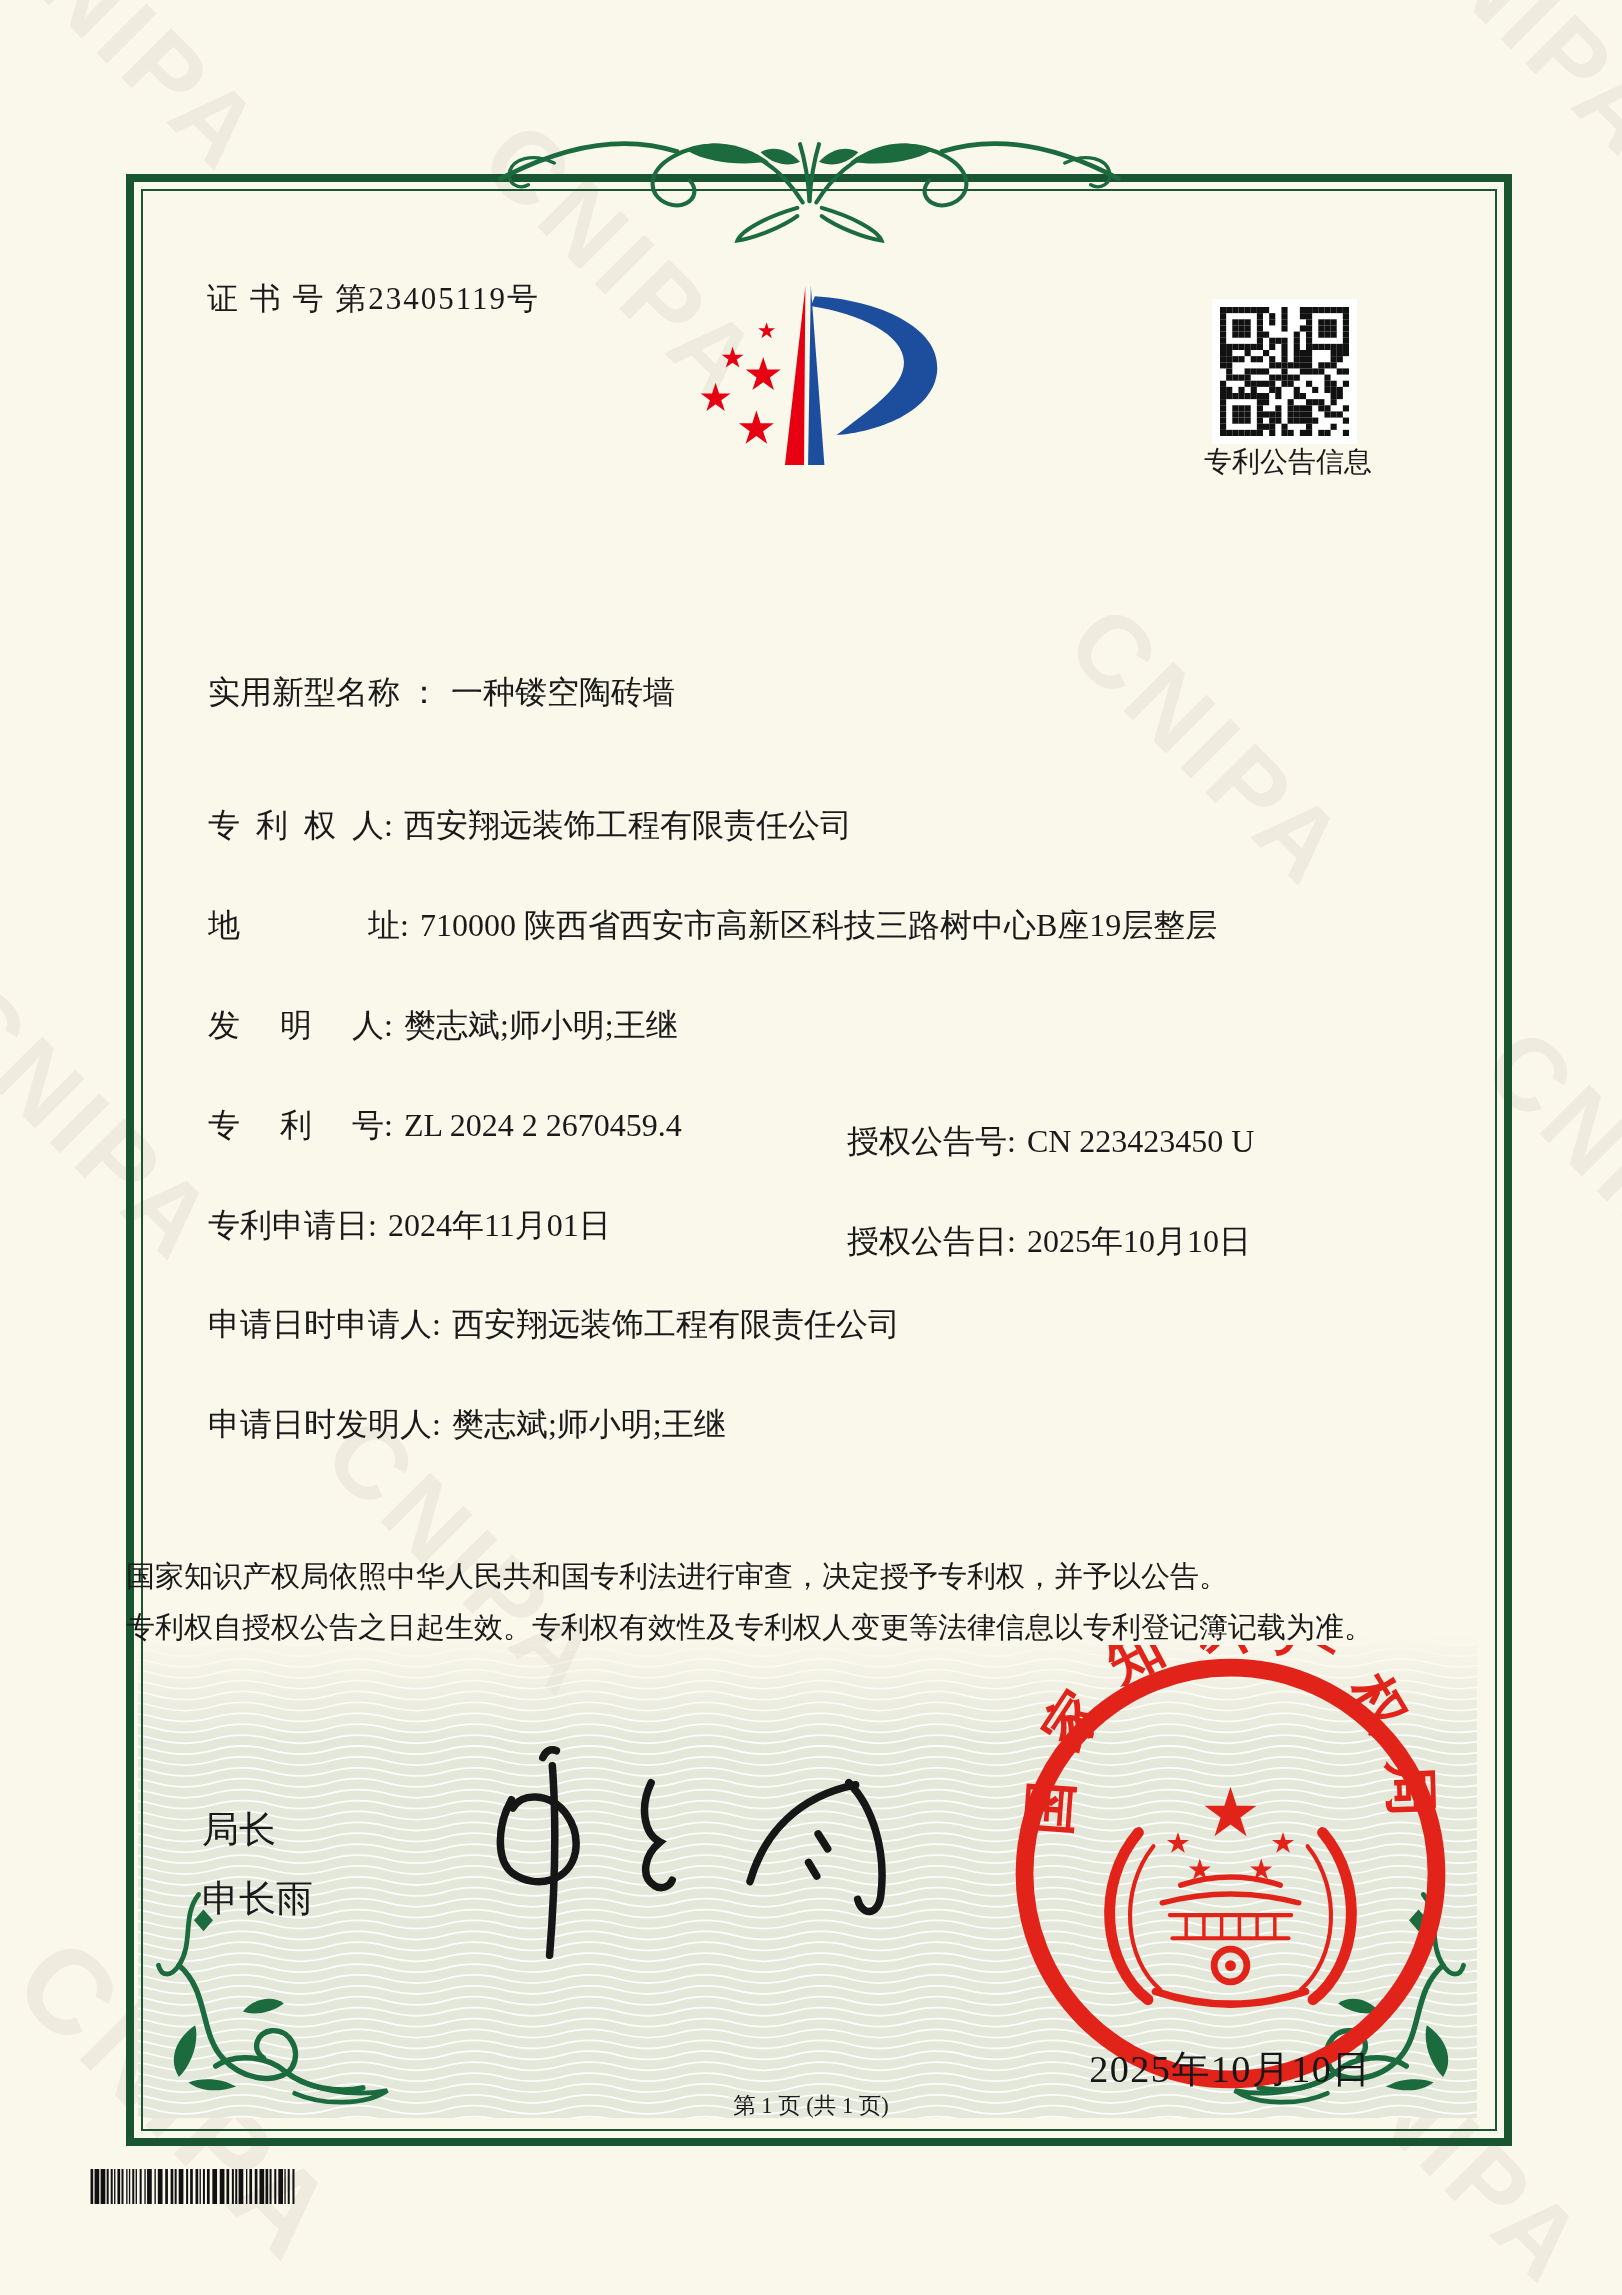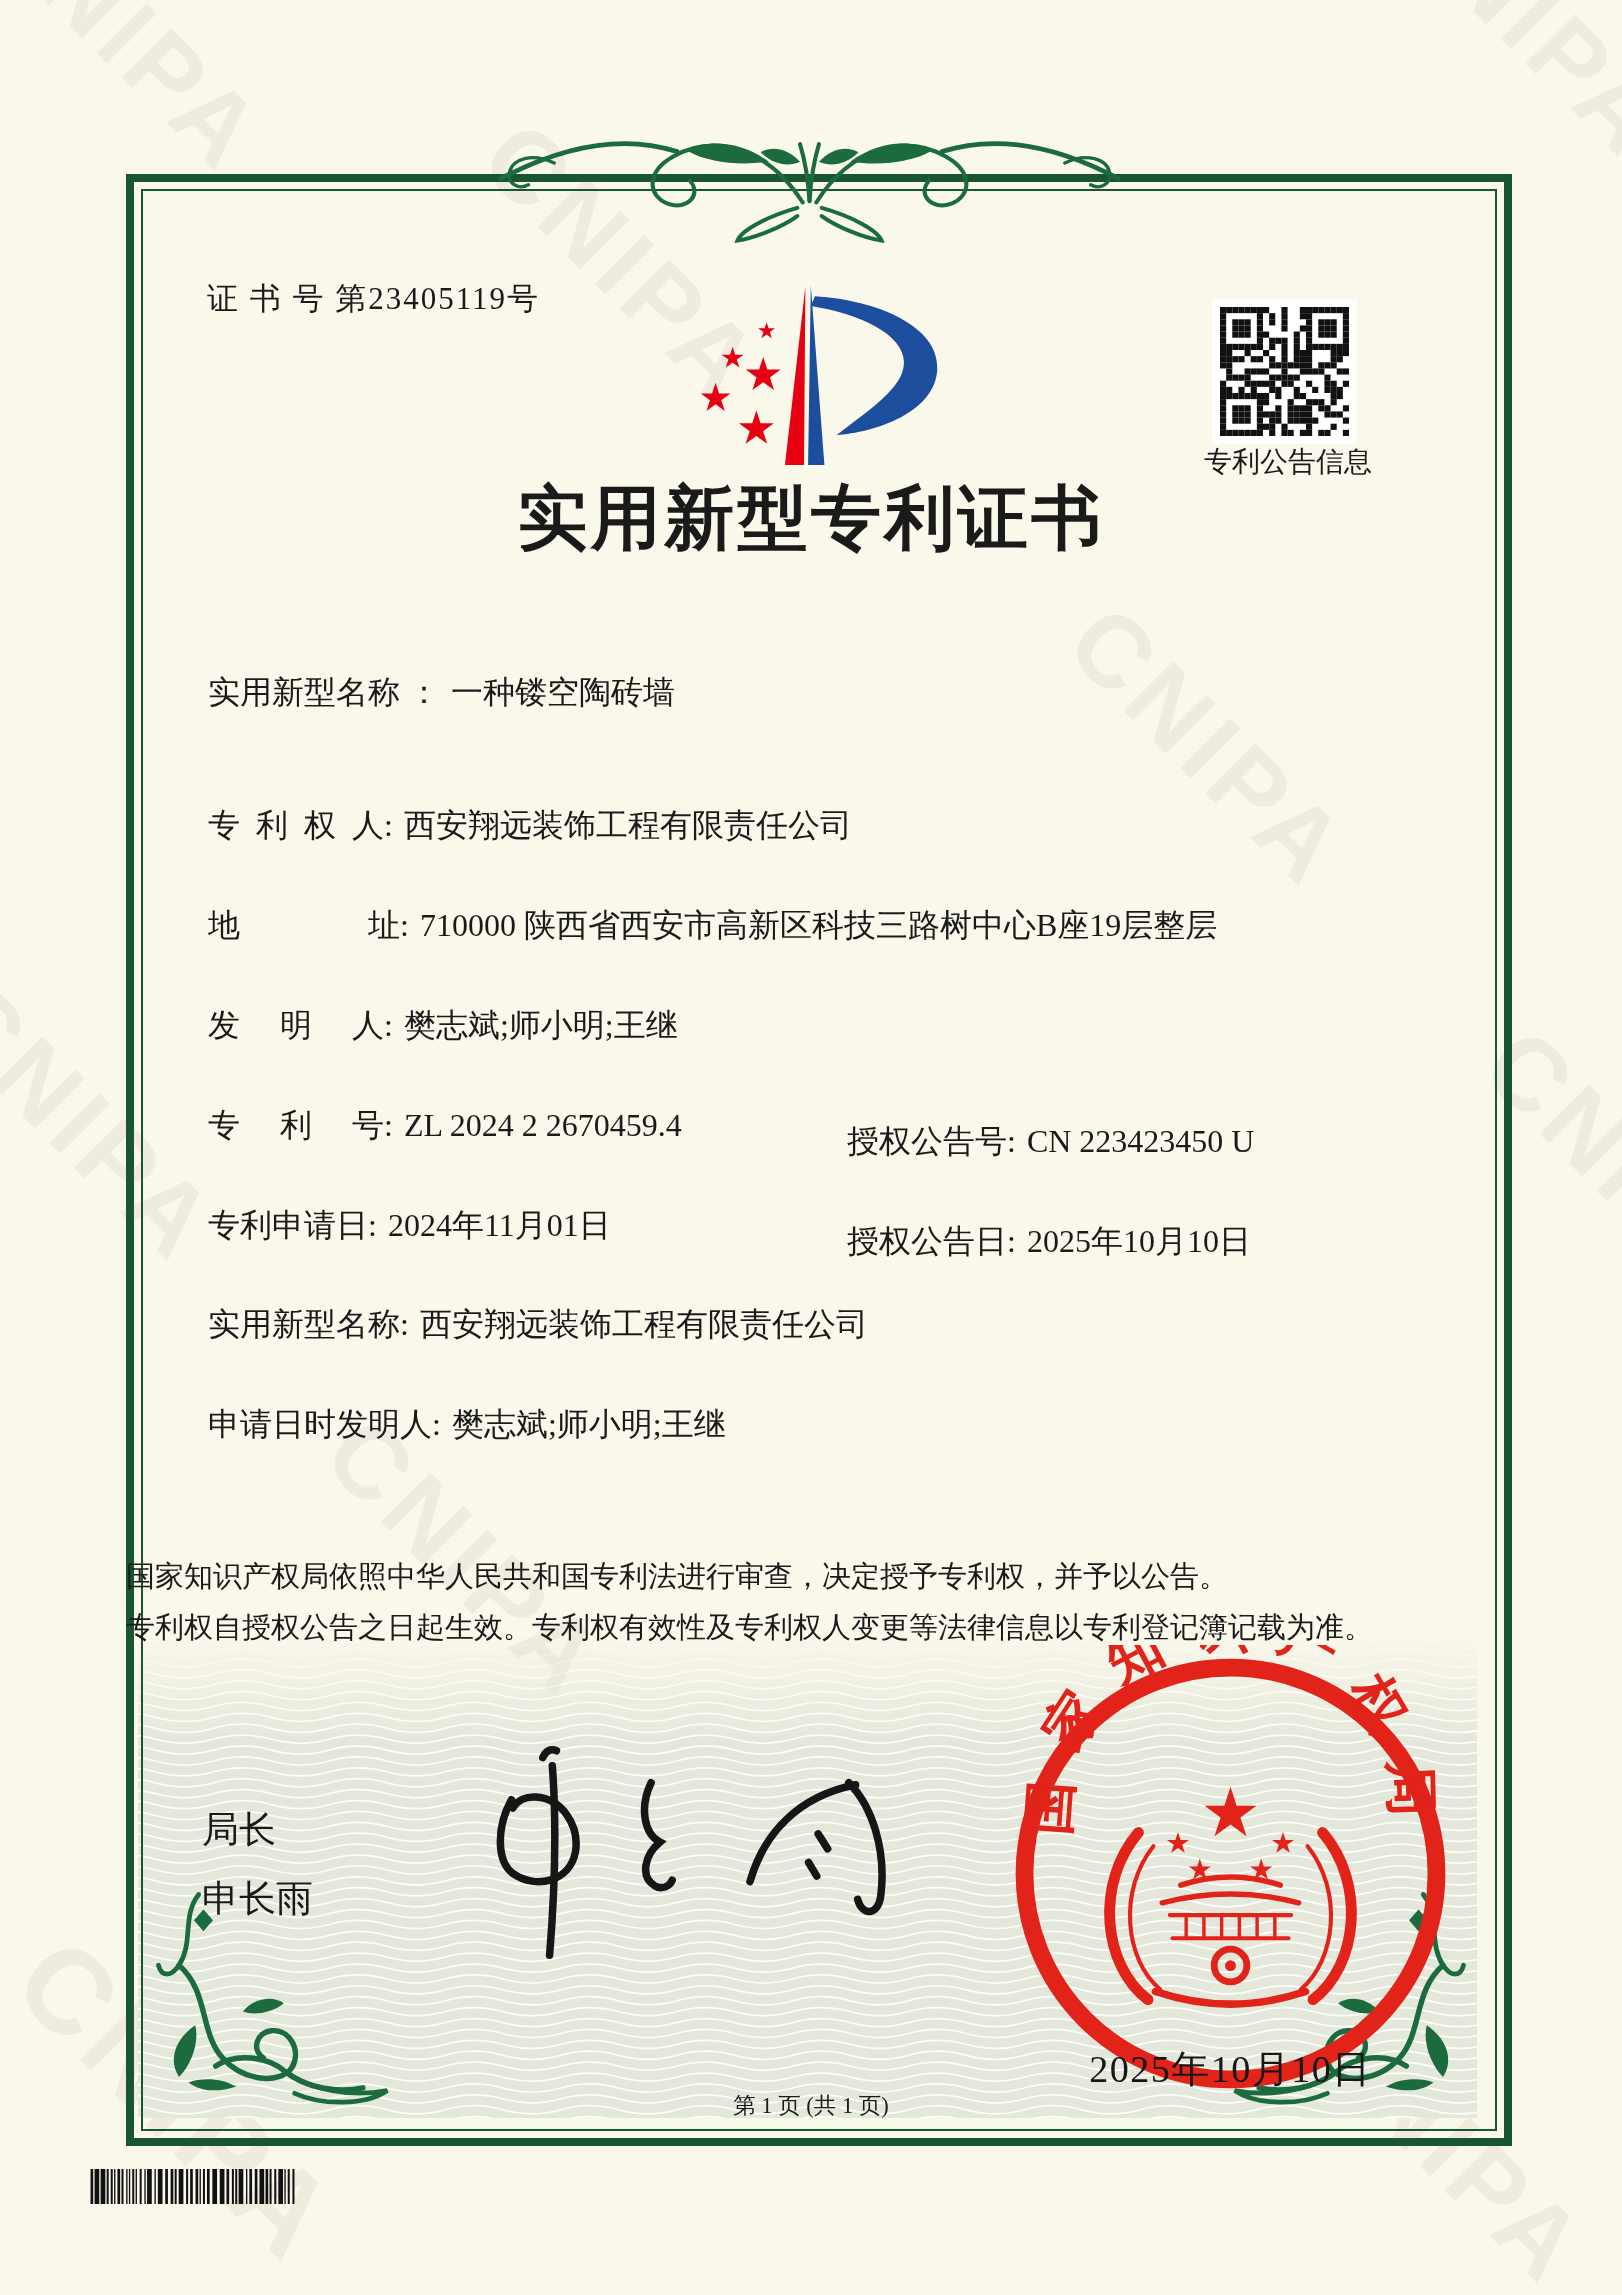--- a/index.html
+++ b/index.html
@@ -404,31 +404,30 @@
         <rect x="99" y="180" width="9" height="9"></rect>
         <rect x="117" y="180" width="9" height="9"></rect>
         <rect x="126" y="180" width="9" height="9"></rect>
         <rect x="144" y="180" width="9" height="9"></rect>
         <rect x="153" y="180" width="9" height="9"></rect>
         <rect x="180" y="180" width="9" height="9"></rect>
       </svg>
   </div>
   <div class="qr-caption">专利公告信息</div>
 
-  <div class="title">实用新型专利证书</div>
 
   <div class="row" style="top:671px"><span class="lbl">实用新型名称 ：</span><span class="val">一种镂空陶砖墙</span></div>
   <div class="row" style="top:804px"><span class="lbl">专  利  权  人:</span><span class="val">西安翔远装饰工程有限责任公司</span></div>
   <div class="row" style="top:904px"><span class="lbl">地                址:</span><span class="val">710000 陕西省西安市高新区科技三路树中心B座19层整层</span></div>
   <div class="row" style="top:1004px"><span class="lbl">发     明     人:</span><span class="val">樊志斌;师小明;王继</span></div>
   <div class="row" style="top:1104px"><span class="lbl">专     利     号:</span><span class="val">ZL 2024 2 2670459.4</span></div>
   <div class="row right" style="top:1104px"><span class="lbl">授权公告号:</span><span class="val">CN 223423450 U</span></div>
   <div class="row" style="top:1204px"><span class="lbl">专利申请日:</span><span class="val">2024年11月01日</span></div>
   <div class="row right" style="top:1204px"><span class="lbl">授权公告日:</span><span class="val">2025年10月10日</span></div>
-  <div class="row" style="top:1303px"><span class="lbl">实用新型名称:</span><span class="val">西安翔远装饰工程有限责任公司</span></div>
+  <div class="row" style="top:1303px"><span class="lbl">申请日时申请人:</span><span class="val">西安翔远装饰工程有限责任公司</span></div>
   <div class="row" style="top:1403px"><span class="lbl">申请日时发明人:</span><span class="val">樊志斌;师小明;王继</span></div>
 
   <div class="notice" style="top:1557px">国家知识产权局依照中华人民共和国专利法进行审查，决定授予专利权，并予以公告。</div>
   <div class="notice" style="top:1608px">专利权自授权公告之日起生效。专利权有效性及专利权人变更等法律信息以专利登记簿记载为准。</div>
 
   <div class="signer" style="top:1805px">局长</div>
   <div class="signer" style="top:1874px">申长雨</div>
 
   <svg class="sig" width="532" height="259" viewBox="0 0 780 380">
     <g fill="none" stroke="#161616" stroke-width="11" stroke-linecap="round">

